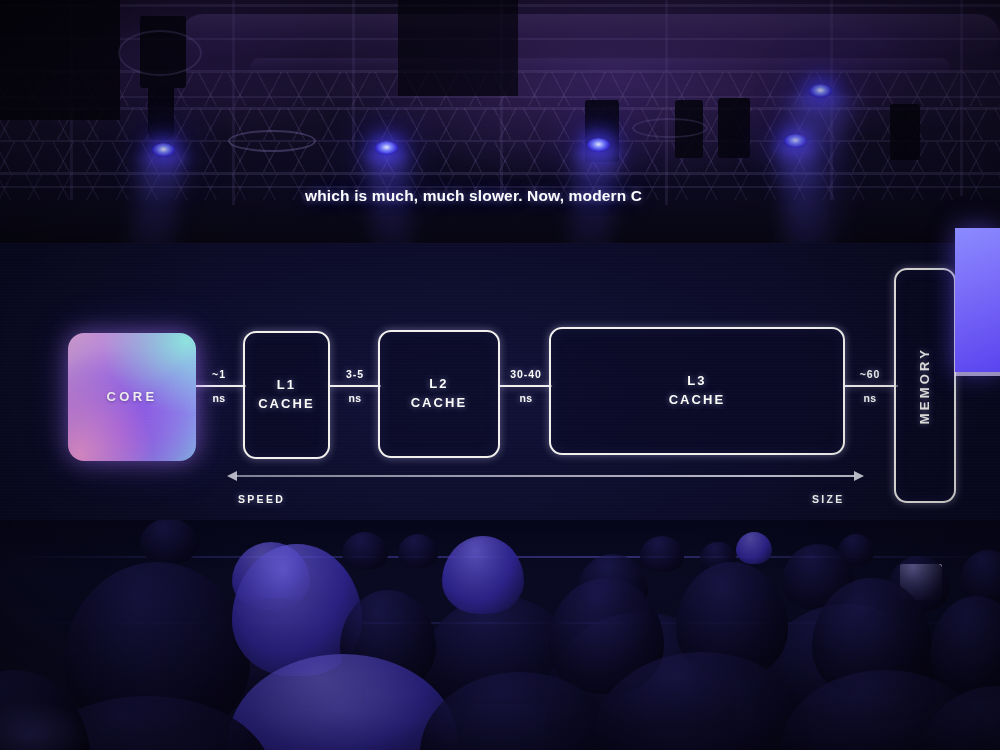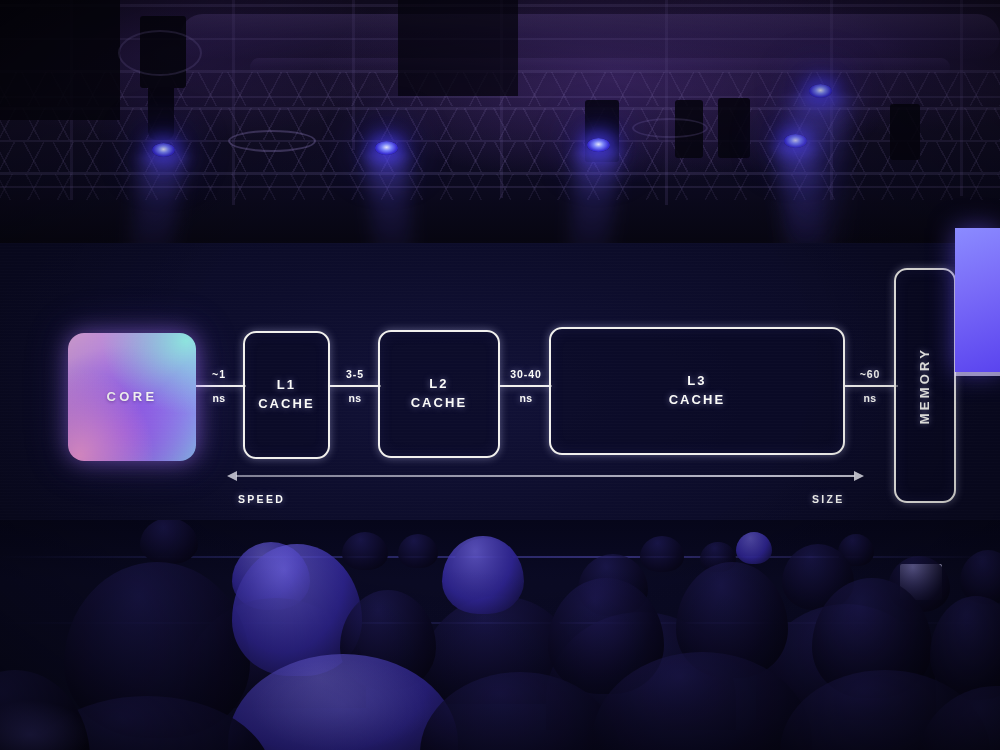--- a/index.html
+++ b/index.html
@@ -309,20 +309,21 @@
     <div class="beam" style="width:16px; height:118px; margin-left:-8px; transform:skewX(6deg) scaleX(2.4);"></div>
     <div class="lamp"></div>
   </div>
   <div class="spot" style="left:820px; top:91px;">
     <div class="beam" style="width:18px; height:160px; margin-left:-9px; transform:skewX(-3deg) scaleX(3.0);"></div>
     <div class="lamp"></div>
   </div>
 
   <div id="screen">
 
+    <div class="caption">which is much, much slower. Now, modern C</div>
 
     <div id="diagram">
 
       <div class="wire" style="left:192px; top:142px; width:54px;"></div>
       <div class="wire" style="left:329px; top:142px; width:52px;"></div>
       <div class="wire" style="left:499px; top:142px; width:53px;"></div>
       <div class="wire" style="left:843px; top:142px; width:55px;"></div>
 
       <div class="node" id="node-core" style="left:68px; top:333px; width:128px; height:128px; margin-top:-243px;">
         <span>CORE</span>

